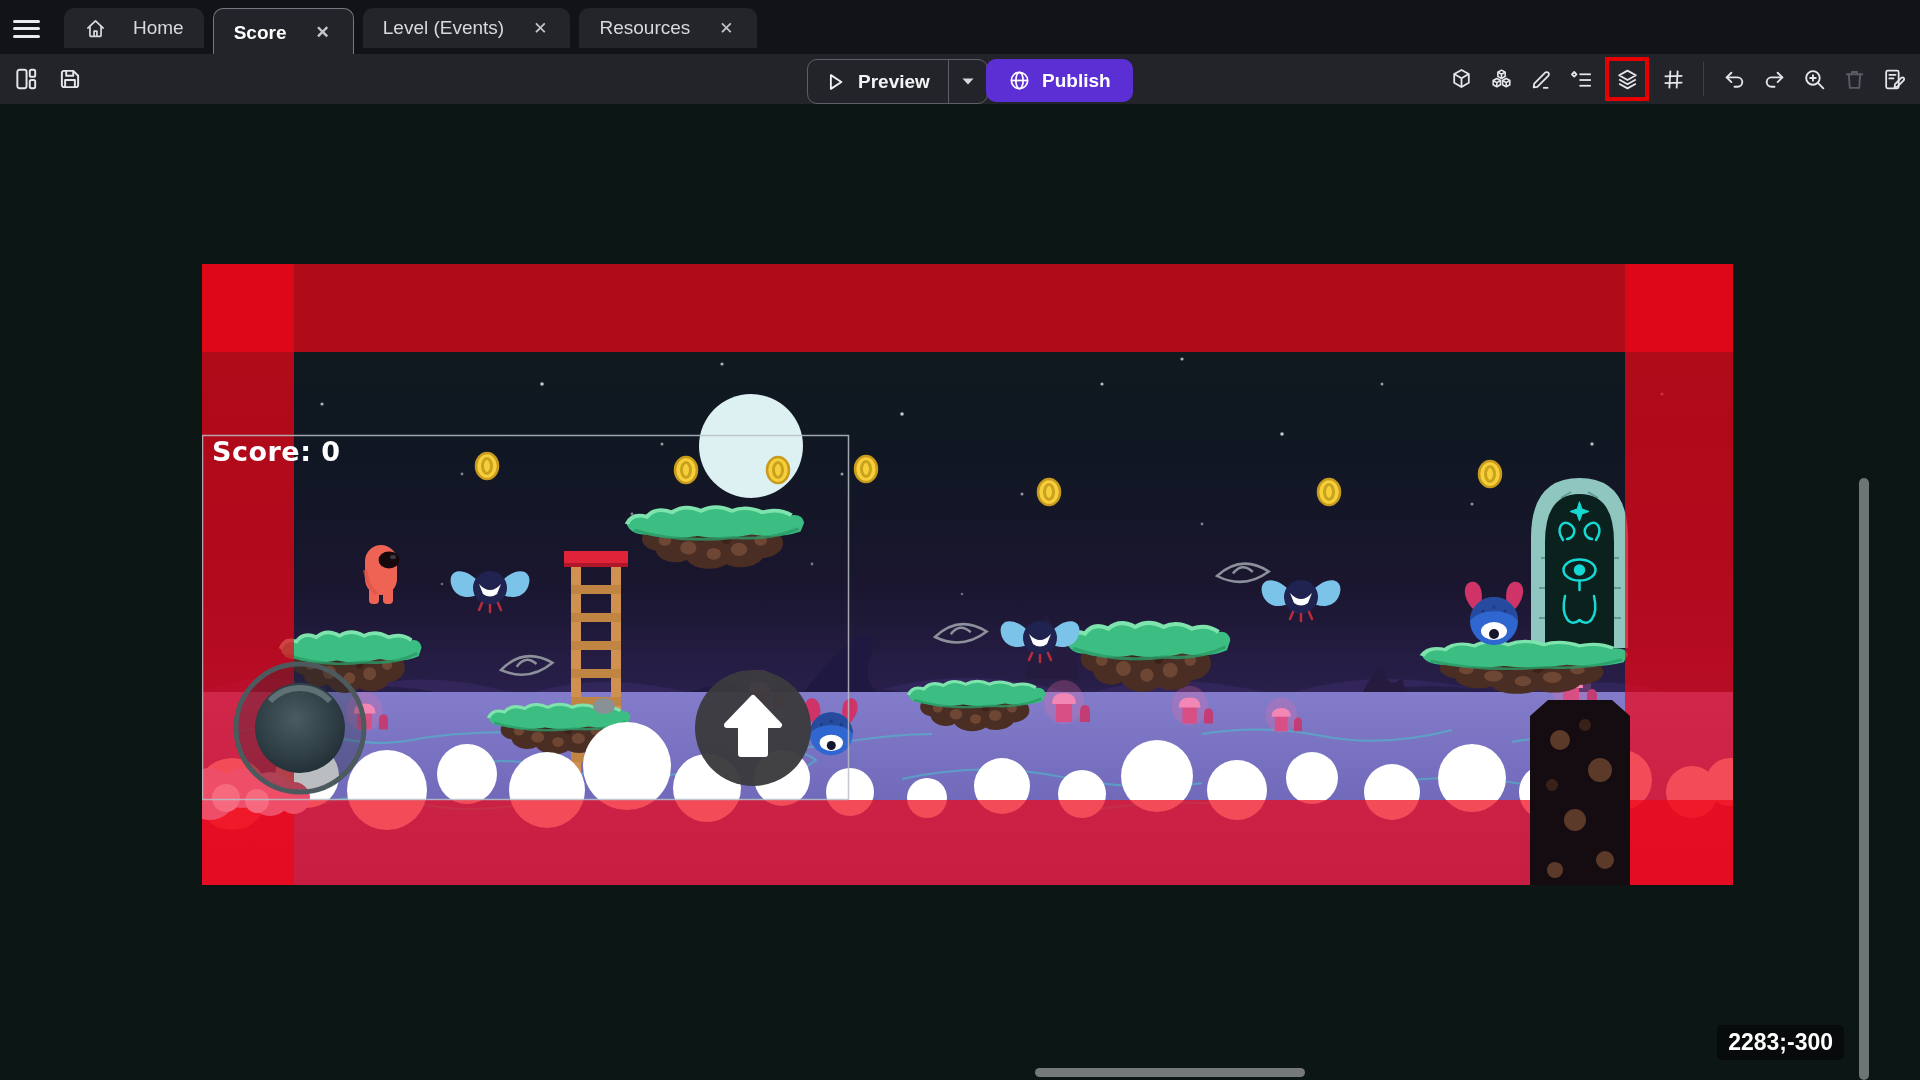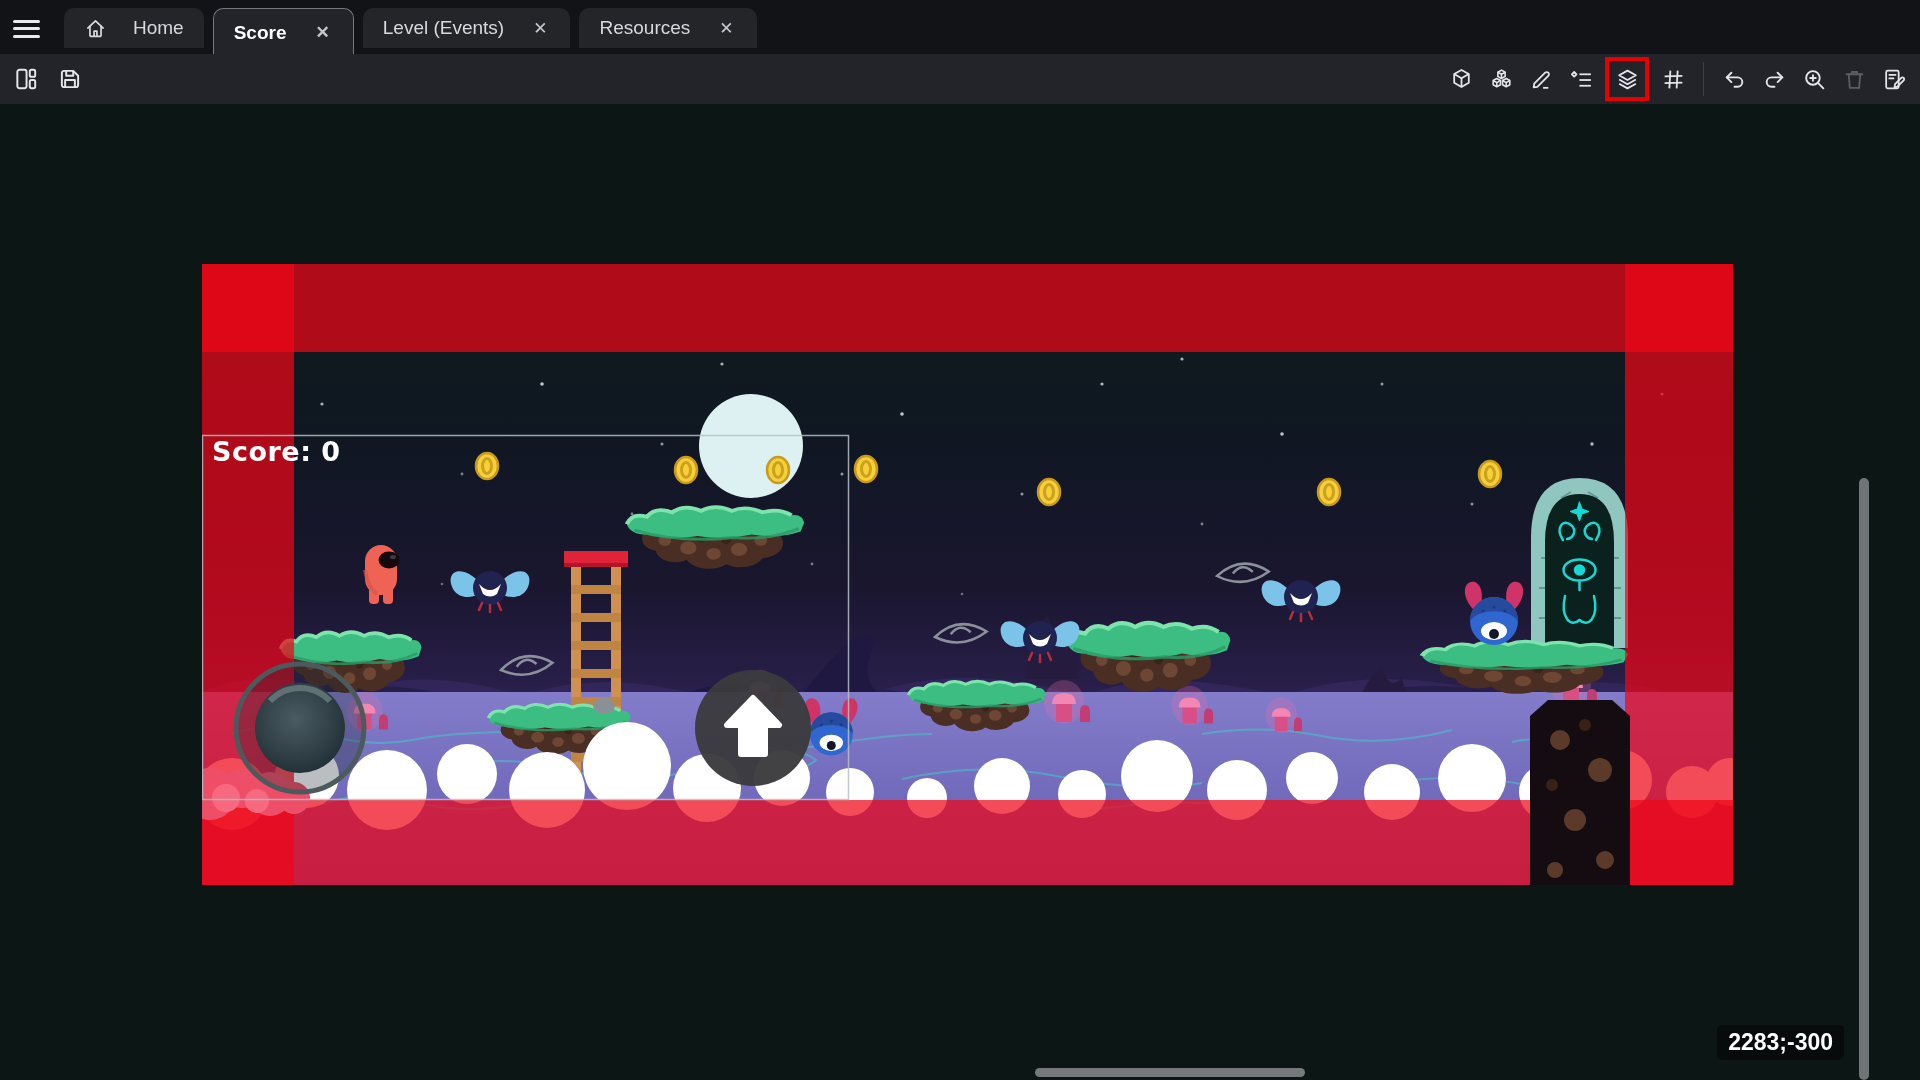--- a/index.html
+++ b/index.html
@@ -94,20 +94,43 @@
       </div>
       <div class="icon-btn">
         <svg width="26" height="26" viewBox="0 0 24 24" fill="none" stroke="currentColor" stroke-width="1.8" stroke-linejoin="round">
           <path d="M4.5,6.5 a2,2 0 0 1 2,-2 H15 l4.5,4.5 V17.5 a2,2 0 0 1 -2,2 H6.5 a2,2 0 0 1 -2,-2 Z"></path>
           <path d="M8.5,4.5 v4.5 h6.5 v-4.5"></path>
             <path d="M7.5,19.5 v-6.5 h9 v6.5"></path>
         </svg>
       </div>
     </div>
 
+    <div class="tb-center-wrap">
+      <div class="btn-preview">
+        <div class="main">
+          <svg width="22" height="22" viewBox="0 0 24 24" fill="none" stroke="#f2f3f5" stroke-width="2" stroke-linejoin="round">
+              <path d="M7.5,4.5 L19,12 L7.5,19.5 Z"></path>
+            </svg>
+          <span>Preview</span>
+        </div>
+        <div class="caret">
+          <svg width="12" height="7" viewBox="0 0 12 7">
+              <path d="M0.5,0.5 L11.5,0.5 L6,6.5 Z" fill="#d8dade"></path>
+            </svg>
+        </div>
+      </div>
+      <div class="btn-publish">
+        <svg width="23" height="23" viewBox="0 0 24 24" fill="none" stroke="#ffffff" stroke-width="1.8">
+          <circle cx="12" cy="12" r="8.5"></circle>
+            <ellipse cx="12" cy="12" rx="3.8" ry="8.5"></ellipse>
+            <line x1="3.5" y1="12" x2="20.5" y2="12"></line>
+        </svg>
+        <span>Publish</span>
+      </div>
+    </div>
 
     <div class="tb-right">
       <div class="icon-btn">
         <svg width="25" height="25" viewBox="0 0 24 24" fill="none" stroke="currentColor" stroke-width="1.7" stroke-linejoin="round">
           <path d="M12,2.8 L19,6.8 V15.2 L12,19.2 L5,15.2 V6.8 Z"></path>
             <path d="M5,6.8 L12,10.8 L19,6.8"></path>
             <path d="M12,10.8 V19.2"></path>
         </svg>
       </div>
       <div class="icon-btn">

